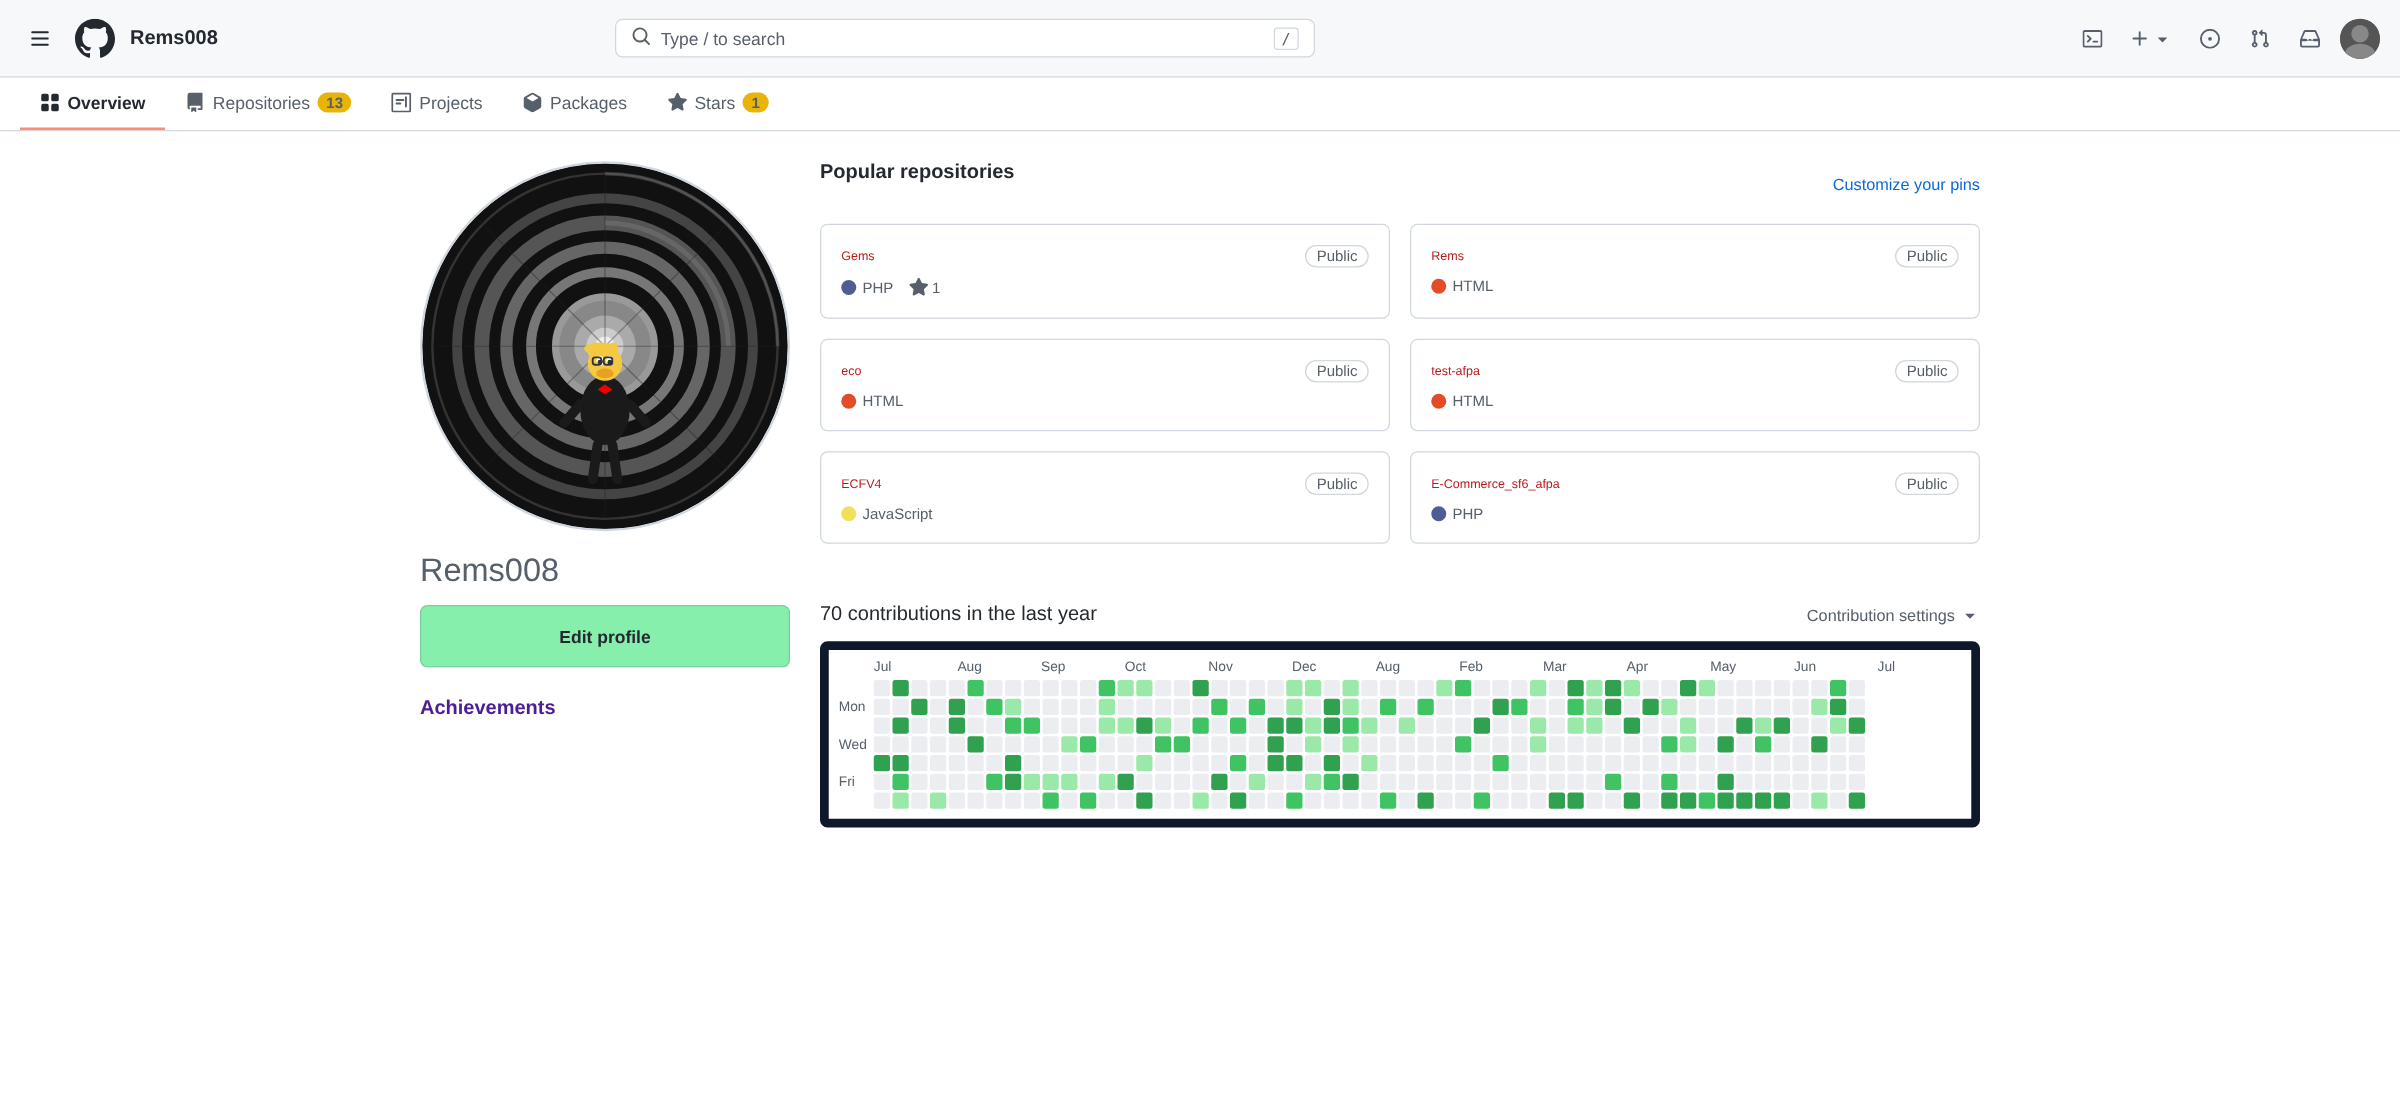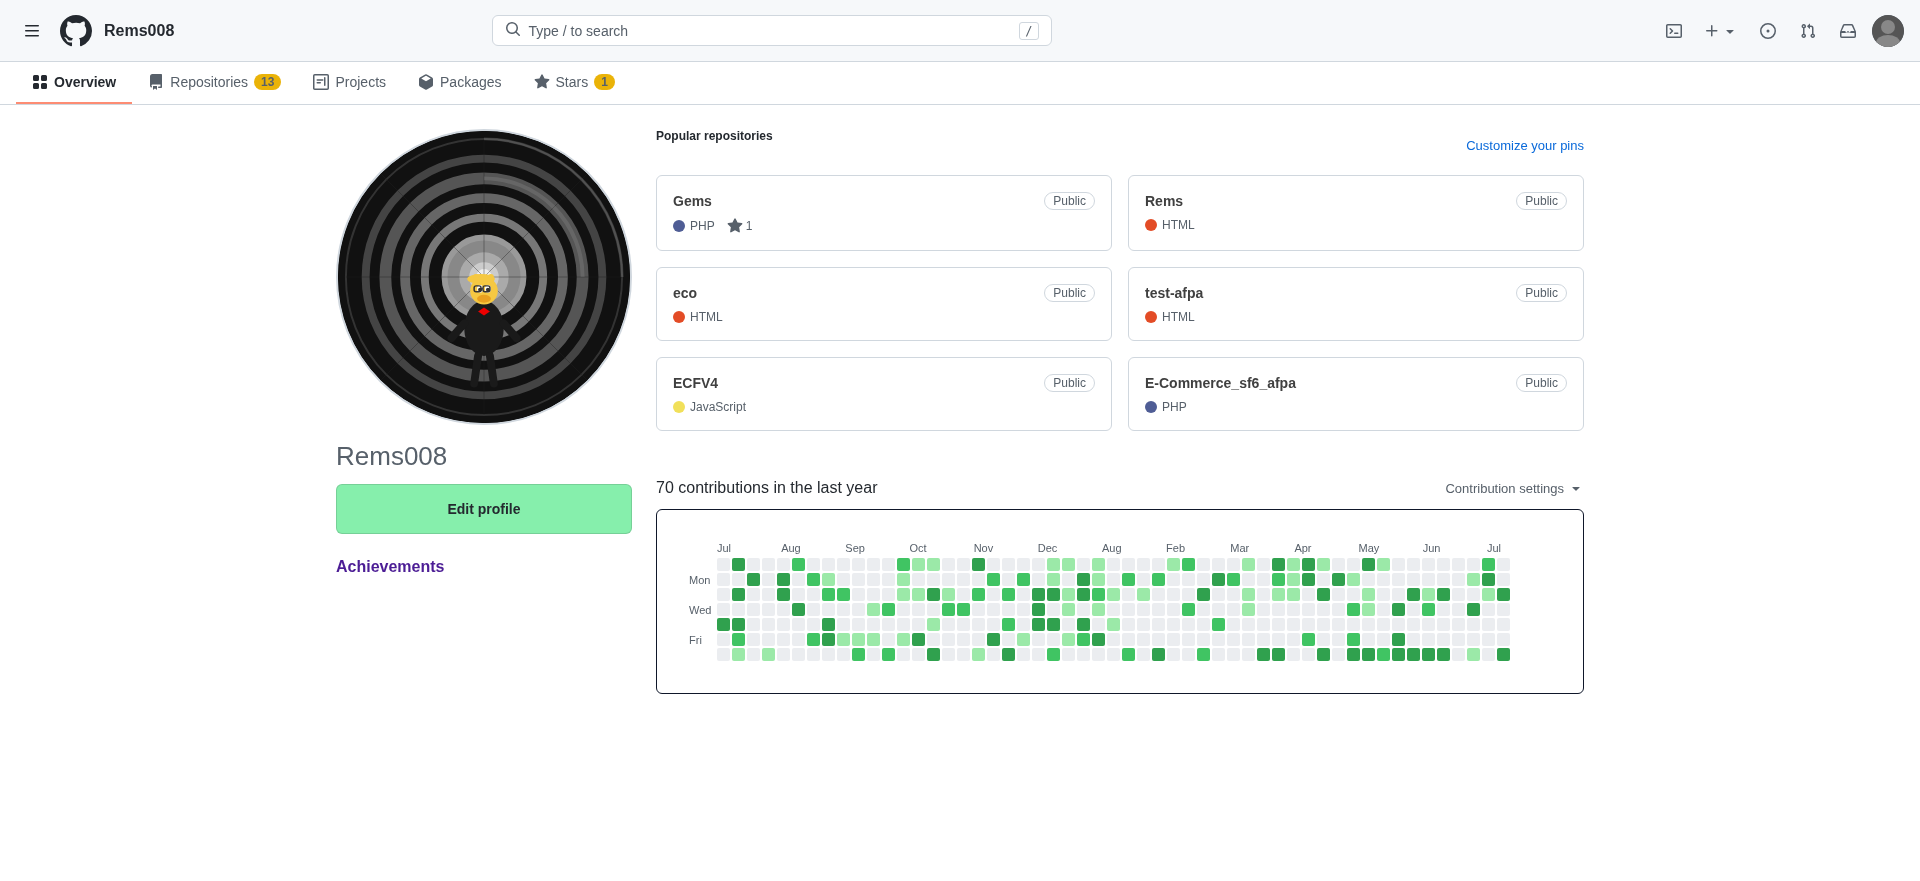--- a/index.html
+++ b/index.html
@@ -170,21 +170,21 @@
     .achievements-label {
       font-size: 16px;
       font-weight: 600;
       color: #4c1d95;
       margin-top: 8px;
     }
 
     
     .right-content { flex: 1; min-width: 0; }
     .section-title {
-      font-size: 12px;
+      font-size: 16px;
       font-weight: 600;
       color: #24292f;
       margin-bottom: 16px;
     }
     .customize-pins {
       font-size: 13px;
       color: #0969da;
       cursor: pointer;
       float: right;
       margin-top: 2px;
@@ -203,23 +203,23 @@
       flex-direction: column;
       gap: 8px;
       background: #fff;
     }
     .repo-card-header {
       display: flex;
       align-items: center;
       justify-content: space-between;
     }
     .repo-name {
-      font-size: 14px;
-      font-weight: 700;
-      color: #404040;
+      font-size: 10px;
+      font-weight: 400;
+      color: #b91c1c;
       cursor: pointer;
       text-decoration: none;
     }
     .public-badge {
       border: 1px solid #d0d7de;
       border-radius: 20px;
       padding: 1px 8px;
       font-size: 12px;
       color: #57606a;
     }
@@ -256,23 +256,23 @@
     }
     .contribution-settings {
       font-size: 13px;
       color: #57606a;
       cursor: pointer;
       display: flex;
       align-items: center;
       gap: 4px;
     }
     .contribution-graph {
-      border: 1px solid #0f172a;
+      border: 7px solid #0f172a;
       border-radius: 6px;
-      padding: 32px;
+      padding: 8px;
       overflow: hidden;
     }
     .month-labels {
       display: flex;
       gap: 0;
       margin-bottom: 4px;
       padding-left: 28px;
     }
     .month-label {
       font-size: 11px;

